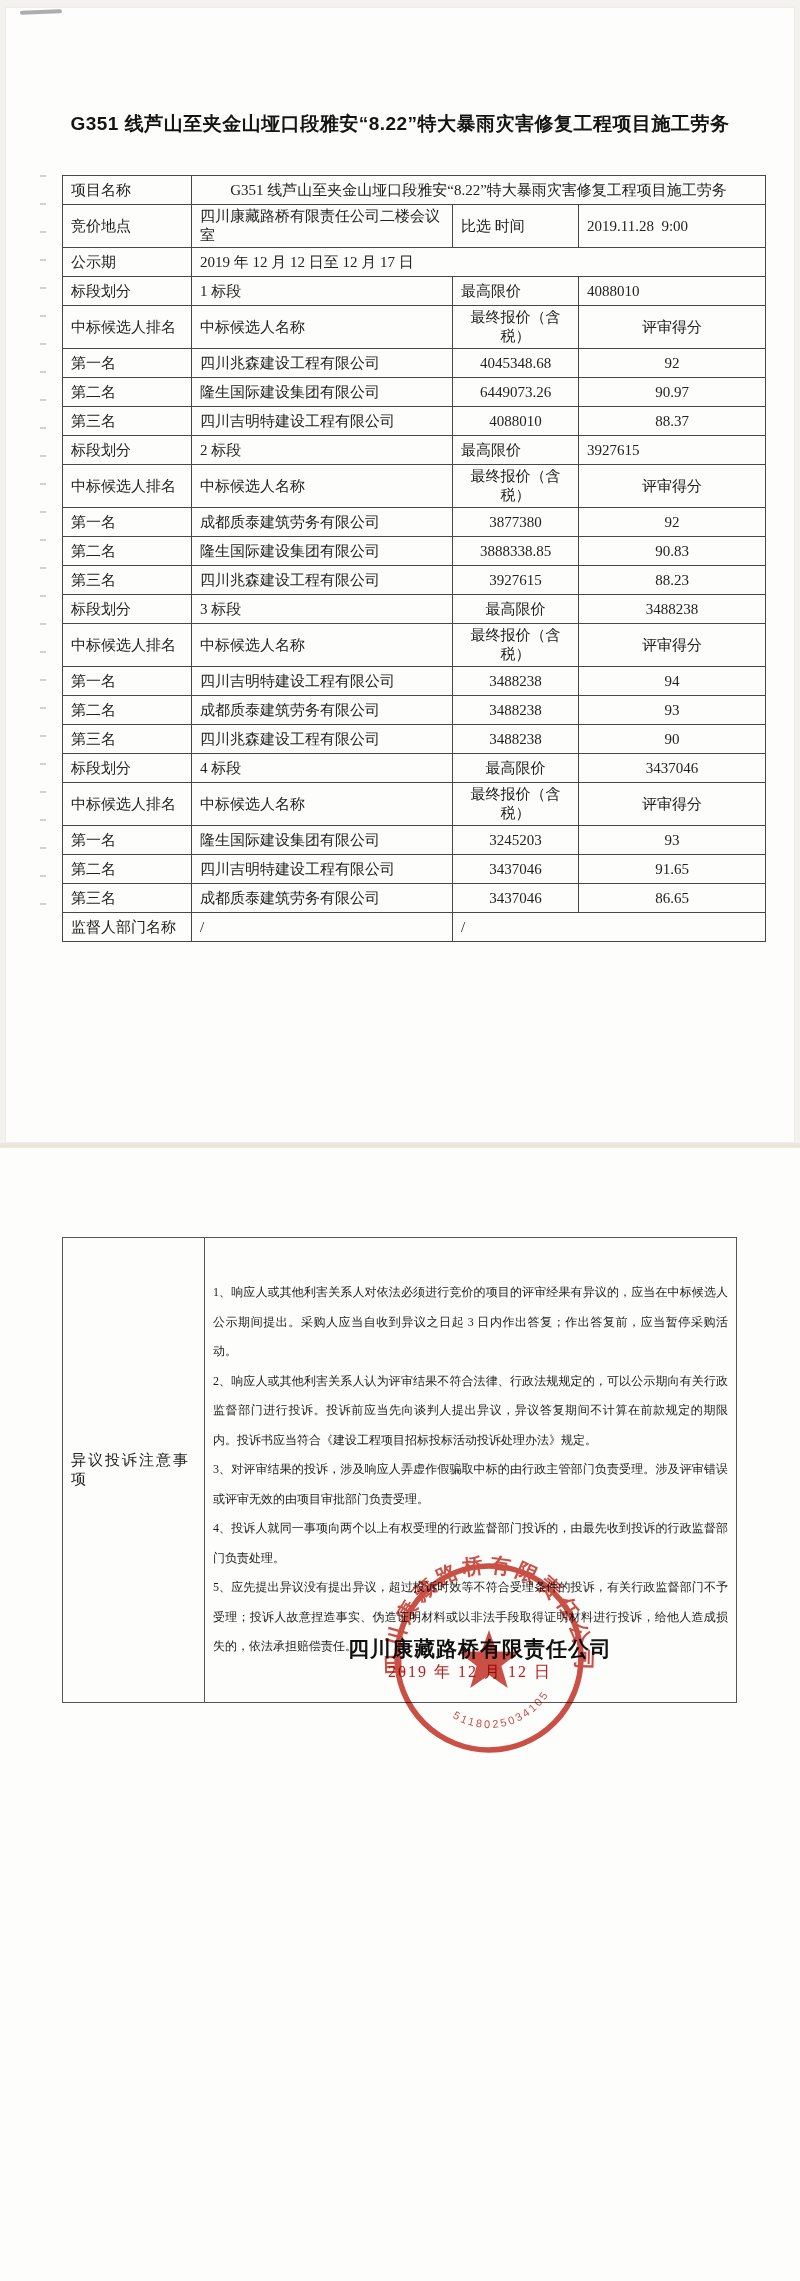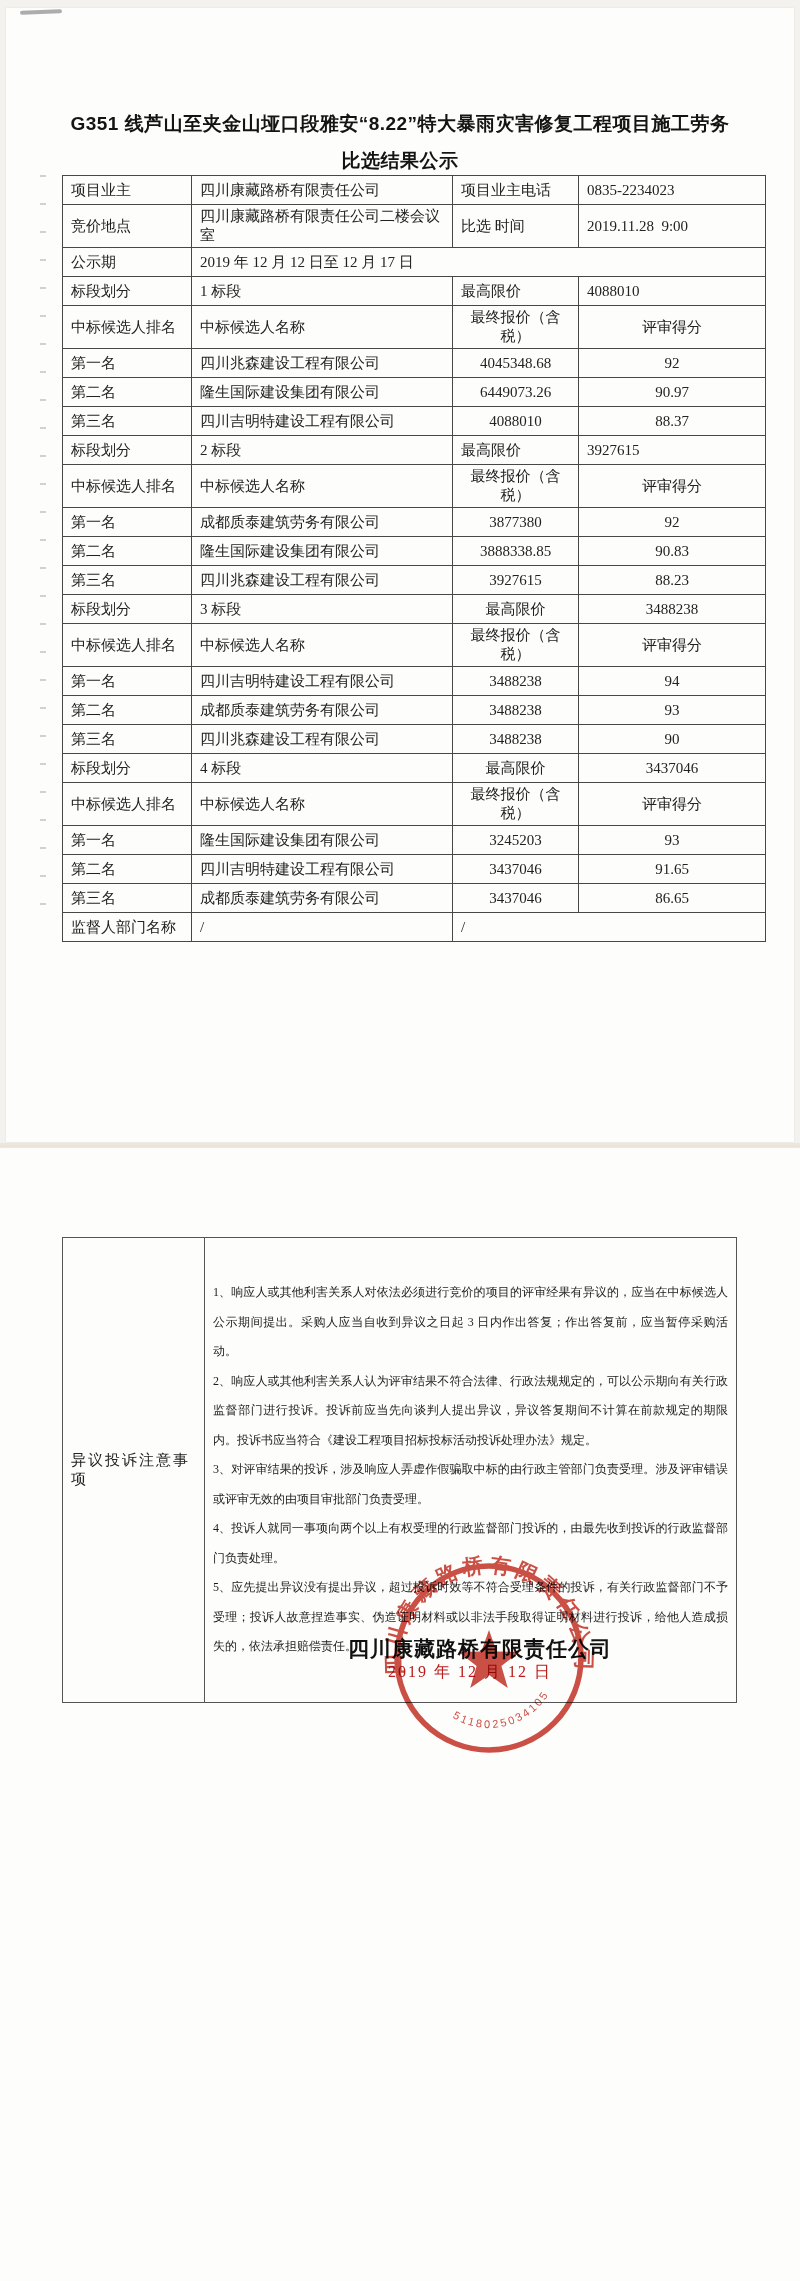--- a/index.html
+++ b/index.html
@@ -47,36 +47,33 @@
 <body>
 
 <div>
 
   <div class="page page1">
     <div class="scan-mark mark-top"></div>
     <div class="row-ticks"></div>
 
     <div class="doc-title">
       <div>G351 线芦山至夹金山垭口段雅安“8.22”特大暴雨灾害修复工程项目施工劳务</div>
-      <div>比选结果公示</div>
     </div>
 
     <table class="doc t1">
       <colgroup>
         <col style="width:129px">
           <col style="width:261px">
         <col style="width:126px">
           <col style="width:187px">
       </colgroup>
       <tbody id="t1-body">
           <tr>
-            <td>项目业主</td>
-            <td>四川康藏路桥有限责任公司</td>
-            <td>项目业主电话</td>
-            <td>0835-2234023</td>
+            <td>项目名称</td>
+            <td colspan="3" class="c">G351 线芦山至夹金山垭口段雅安“8.22”特大暴雨灾害修复工程项目施工劳务</td>
           </tr>
           <tr>
             <td>竞价地点</td>
             <td>四川康藏路桥有限责任公司二楼会议室</td>
             <td>比选 时间</td>
             <td>2019.11.28  9:00</td>
           </tr>
           <tr>
             <td>公示期</td>
             <td colspan="3">2019 年 12 月 12 日至 12 月 17 日</td>

